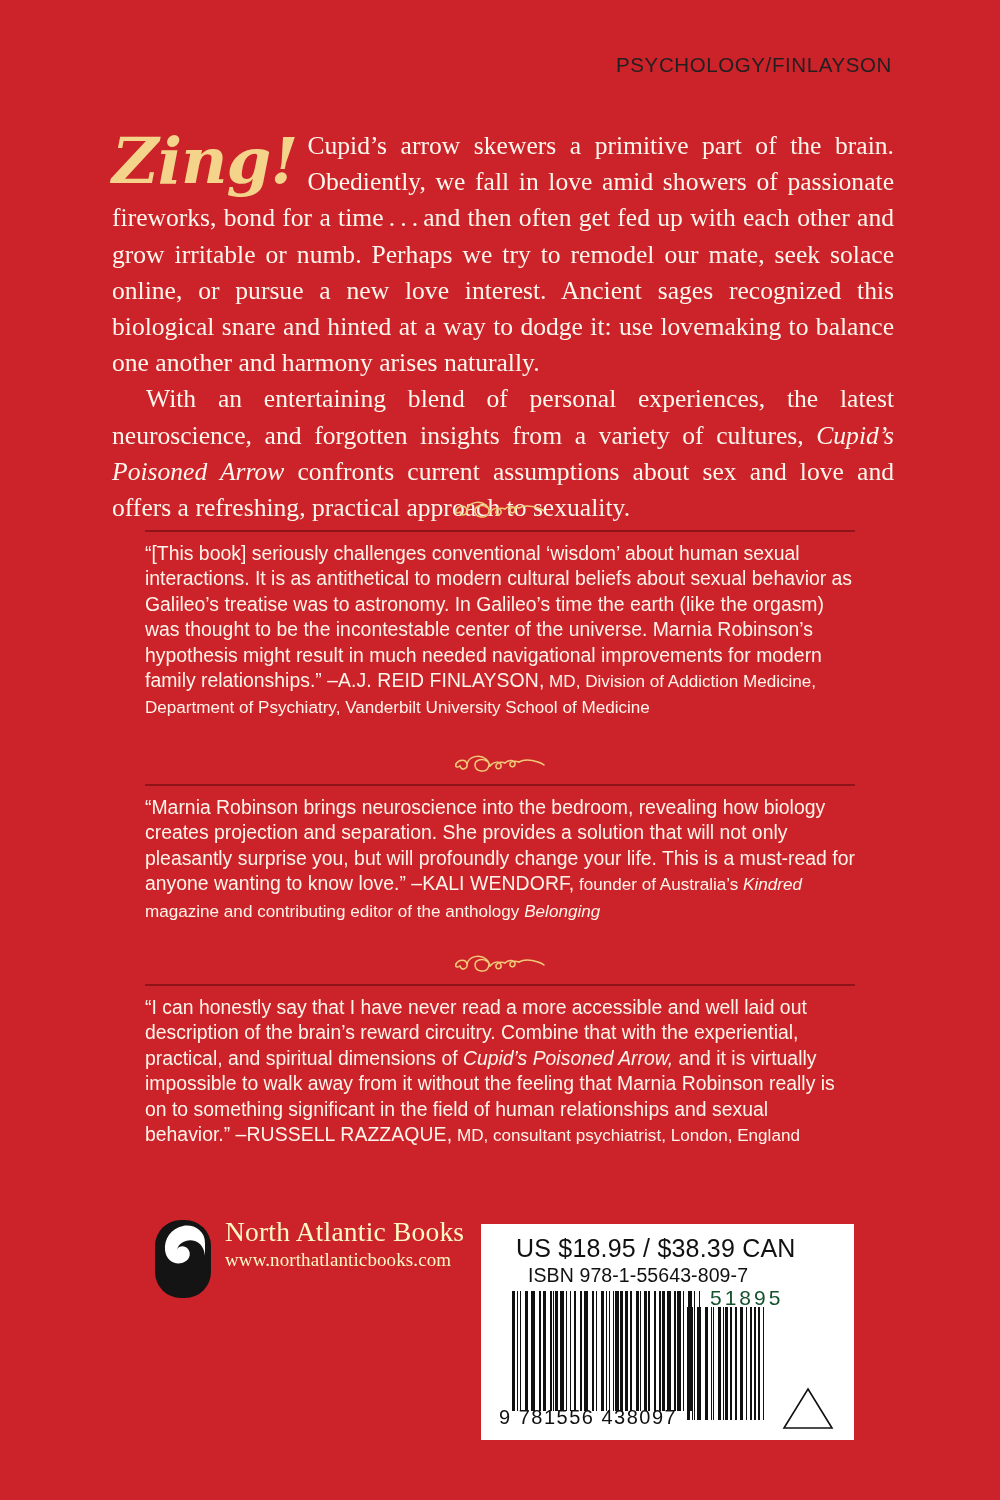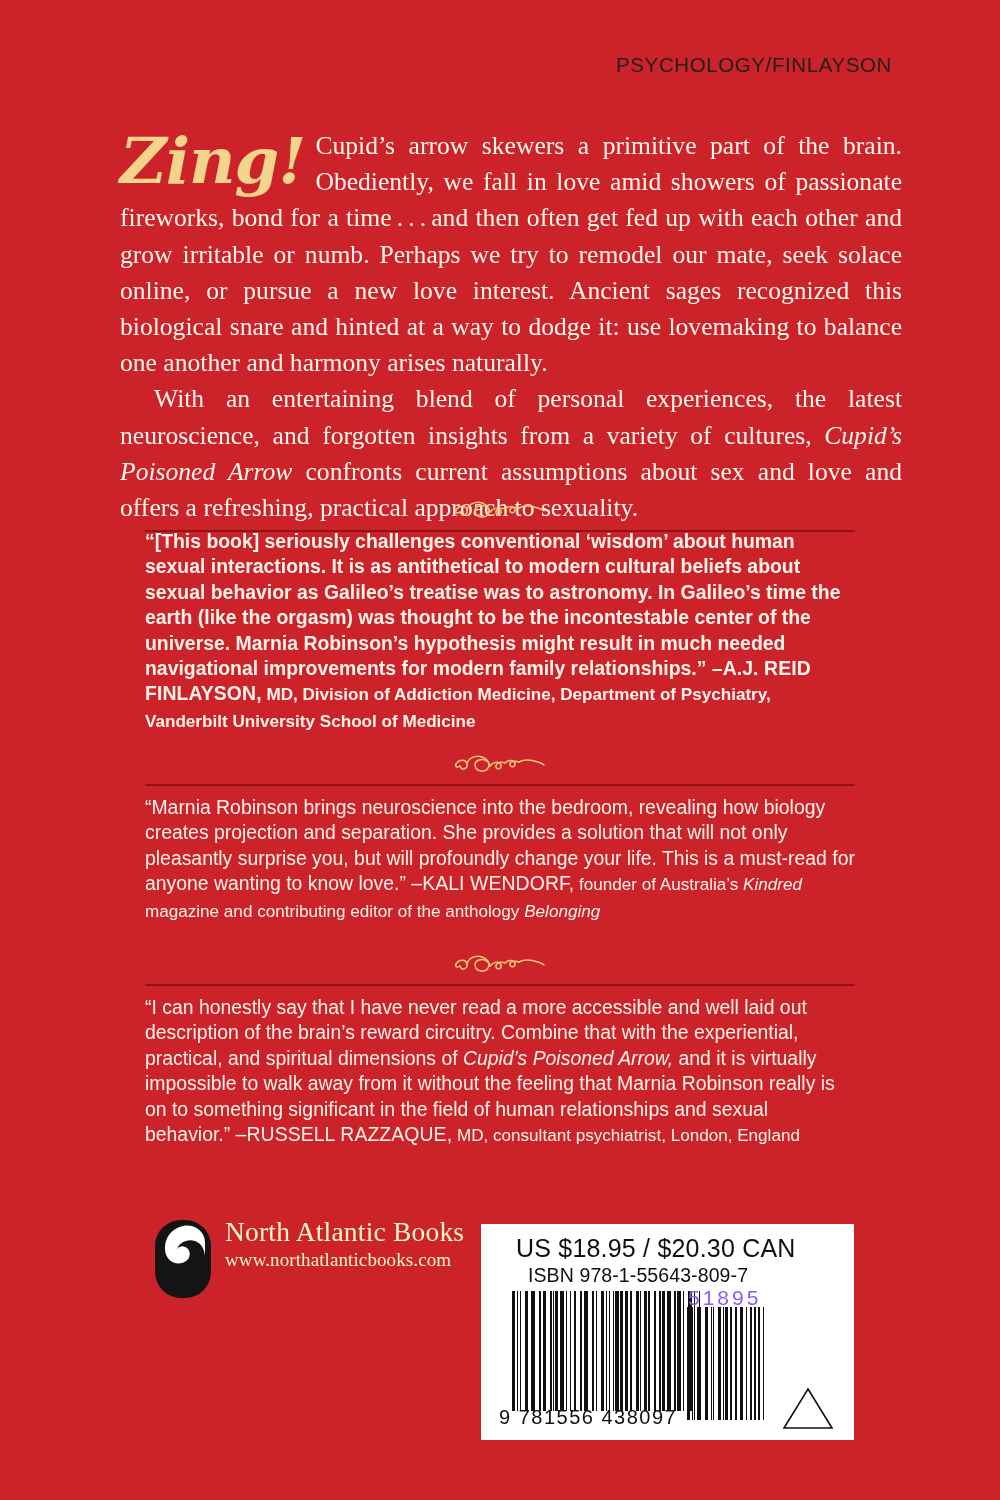--- a/index.html
+++ b/index.html
@@ -25,21 +25,21 @@
     font-size: 20.5px;
     letter-spacing: 0.6px;
     color: #231f20;
     white-space: nowrap;
   }
 
   
   .description {
     position: absolute;
     top: 128px;
-    left: 120px;
+    left: 112px;
     width: 782px;
     font-family: "Liberation Serif", serif;
     font-size: 25.6px;
     line-height: 36.2px;
     color: #fdf6ec;
     text-align: justify;
     text-justify: inter-word;
   }
 
   .description p { margin: 0; }
@@ -95,21 +95,21 @@
     letter-spacing: 0.1px;
   }
   .blurb .src-detail {
     font-size: 17.1px;
   }
   .blurb i { font-style: italic; }
 
   
   #ornament-1 { position: absolute; top: 496px; left: 0; width: 1000px; }
   #rule-1     { position: absolute; top: 530px; left: 0; width: 1000px; }
-  #blurb-1    { position: absolute; top: 520px; left: 0; width: 1000px; font-weight: bold; }
+  #blurb-1    { position: absolute; top: 532px; left: 0; width: 1000px; }
 
   #ornament-2 { position: absolute; top: 750px; left: 0; width: 1000px; }
   #rule-2     { position: absolute; top: 784px; left: 0; width: 1000px; }
   #blurb-2    { position: absolute; top: 786px; left: 0; width: 1000px; }
 
   #ornament-3 { position: absolute; top: 950px; left: 0; width: 1000px; }
   #rule-3     { position: absolute; top: 984px; left: 0; width: 1000px; }
   #blurb-3    { position: absolute; top: 986px; left: 0; width: 1000px; }
 
   
@@ -199,25 +199,25 @@
     width: 205px;
     font-family: "Liberation Sans", sans-serif;
     font-size: 20px;
     color: #111;
     letter-spacing: 1.5px;
     white-space: nowrap;
   }
 
   .bc-addon-digits {
     position: absolute;
-    left: 207px;
+    left: 229px;
     top: 0px;
     font-family: "Liberation Sans", sans-serif;
     font-size: 21px;
-    color: #8b5cf6;
+    color: #14532d;
     letter-spacing: 3px;
   }
   .bc-addon {
     position: absolute;
     left: 206px;
     top: 21px;
     width: 78px;
     height: 113px;
   }
 
@@ -324,21 +324,21 @@
       <path d="M50 36 C 50 52, 38 62, 25 61 C 14 60.2, 7 52, 6 43 C 8 57, 20 66, 32 64 C 43 62.2, 50 52, 50 40 Z" fill="#ffffff" opacity="0"></path>
     </svg>
   </div>
   <div class="publisher-text">
     <div class="pub-line1">North Atlantic Books</div>
     <div class="pub-url">www.northatlanticbooks.com</div>
   </div>
 </div>
 
 <div class="barcode-box">
-  <div class="bc-price">US $18.95 / $20.30 CAN</div>
+  <div class="bc-price">US $18.95 / $38.39 CAN</div>
   <div class="bc-isbn">ISBN 978-1-55643-809-7</div>
 
   <div class="bc-row">
     <div class="bc-main" id="bc-main">
         <div class="bc-stripe" style="left: 0px; width: 3px;"></div>
         <div class="bc-stripe" style="left: 5px; width: 1px;"></div>
         <div class="bc-stripe" style="left: 8px; width: 1px;"></div>
         <div class="bc-stripe" style="left: 13px; width: 3px;"></div>
         <div class="bc-stripe" style="left: 19px; width: 4px;"></div>
         <div class="bc-stripe" style="left: 27px; width: 2px;"></div>

